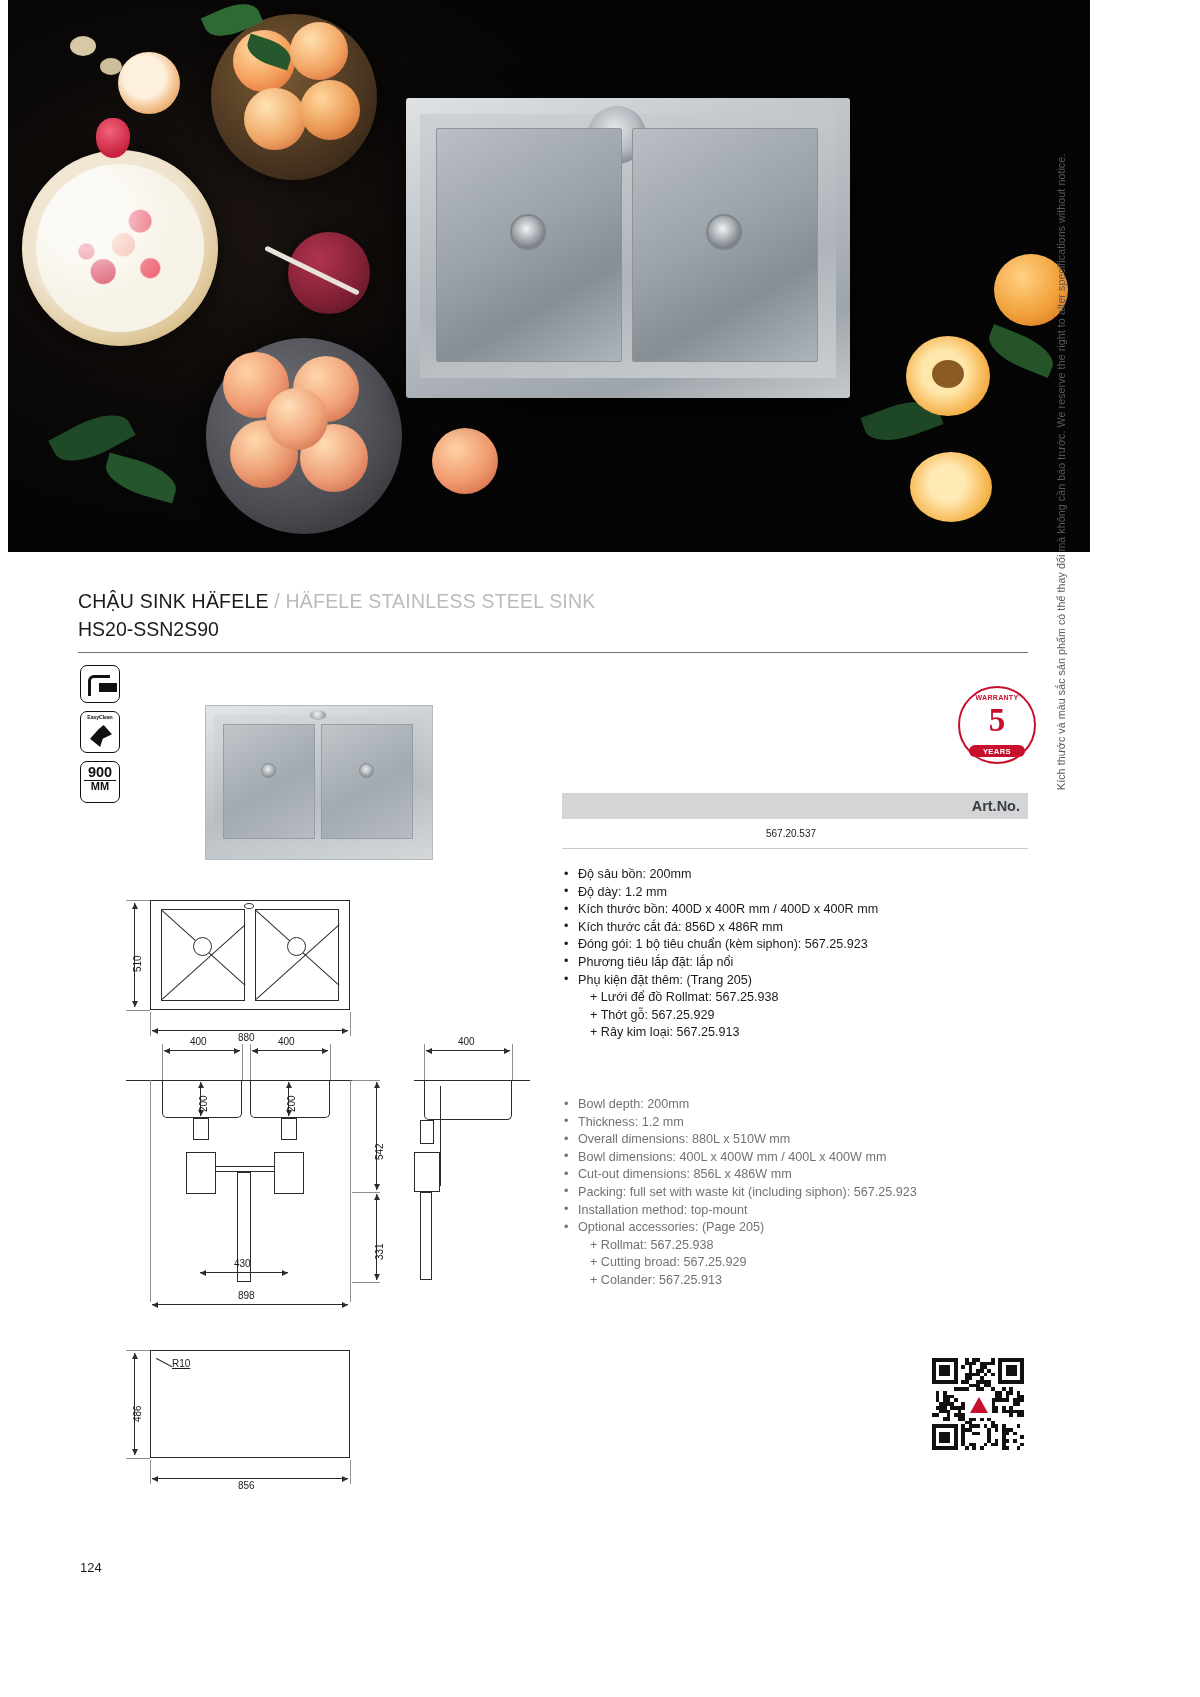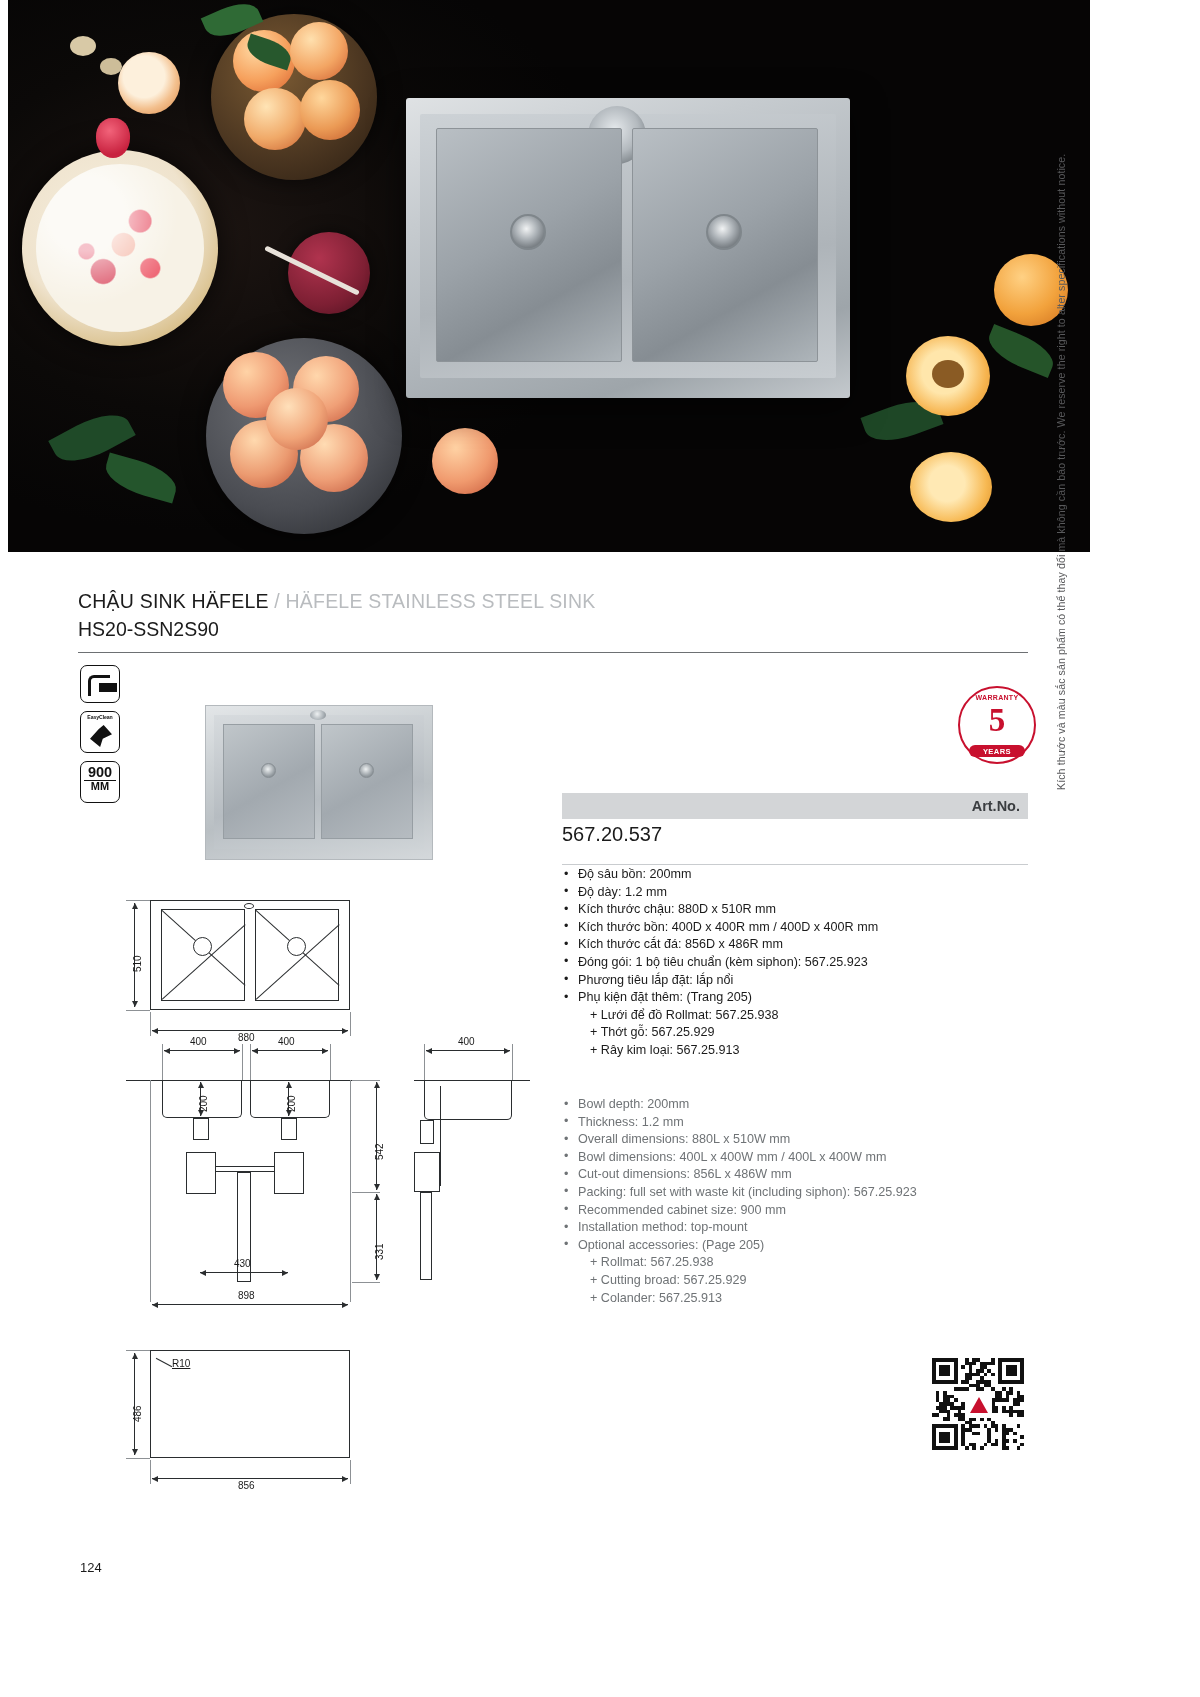--- a/index.html
+++ b/index.html
@@ -168,22 +168,22 @@
   }
 
   
   .art-wrap { position:absolute; left:562px; top:793px; width:466px; }
   .art-head {
     background:#d3d5d7; height:26px; line-height:26px;
     text-align:right; padding-right:8px;
     font-size:14.5px; font-weight:700; color:#3b3e41;
   }
   .art-val {
-    height:46px; line-height:30px; text-align:left; padding-right:8px;
-    font-size:20px; color:#1b1b1b; border-bottom:1.4px solid #c9cccf;
+    height:30px; line-height:30px; text-align:center; padding-right:8px;
+    font-size:10px; color:#1b1b1b; border-bottom:1.4px solid #c9cccf;
   }
 
   
   .spec { position:absolute; left:562px; width:470px; }
   .spec-vn { top:866px; color:#1b1b1b; }
   .spec-en { top:1096px; color:#6f7376; }
   .spec ul { list-style:none; margin:0; padding:0; }
   .spec li {
     position:relative; padding-left:16px; font-size:12.6px; line-height:17.6px;
   }
@@ -346,40 +346,38 @@
 
 <div class="art-wrap">
   <div class="art-head">Art.No.</div>
   <div class="art-val">567.20.537</div>
 </div>
 
 <div class="spec spec-vn">
   <ul id="vn-list">
       <li>Độ sâu bồn: 200mm</li>
       <li>Độ dày: 1.2 mm</li>
-      <li>Kích thước chậu: 880D x 510R mm</li>
       <li>Kích thước bồn: 400D x 400R mm / 400D x 400R mm</li>
       <li>Kích thước cắt đá: 856D x 486R mm</li>
       <li>Đóng gói: 1 bộ tiêu chuẩn (kèm siphon): 567.25.923</li>
       <li>Phương tiêu lắp đặt: lắp nổi</li>
       <li>Phụ kiện đặt thêm: (Trang 205)</li>
       <li class="sub">+ Lưới để đồ Rollmat: 567.25.938</li>
       <li class="sub">+ Thớt gỗ: 567.25.929</li>
       <li class="sub">+ Rây kim loại: 567.25.913</li>
     </ul>
 </div>
 <div class="spec spec-en">
   <ul id="en-list">
       <li>Bowl depth: 200mm</li>
       <li>Thickness: 1.2 mm</li>
       <li>Overall dimensions: 880L x 510W mm</li>
       <li>Bowl dimensions: 400L x 400W mm / 400L x 400W mm</li>
       <li>Cut-out dimensions: 856L x 486W mm</li>
       <li>Packing: full set with waste kit (including siphon): 567.25.923</li>
-      <li>Recommended cabinet size: 900 mm</li>
       <li>Installation method: top-mount</li>
       <li>Optional accessories: (Page 205)</li>
       <li class="sub">+ Rollmat: 567.25.938</li>
       <li class="sub">+ Cutting broad: 567.25.929</li>
       <li class="sub">+ Colander: 567.25.913</li>
     </ul>
 </div>
 
 <div class="tv">
   <div class="tv-in tv-b1">

